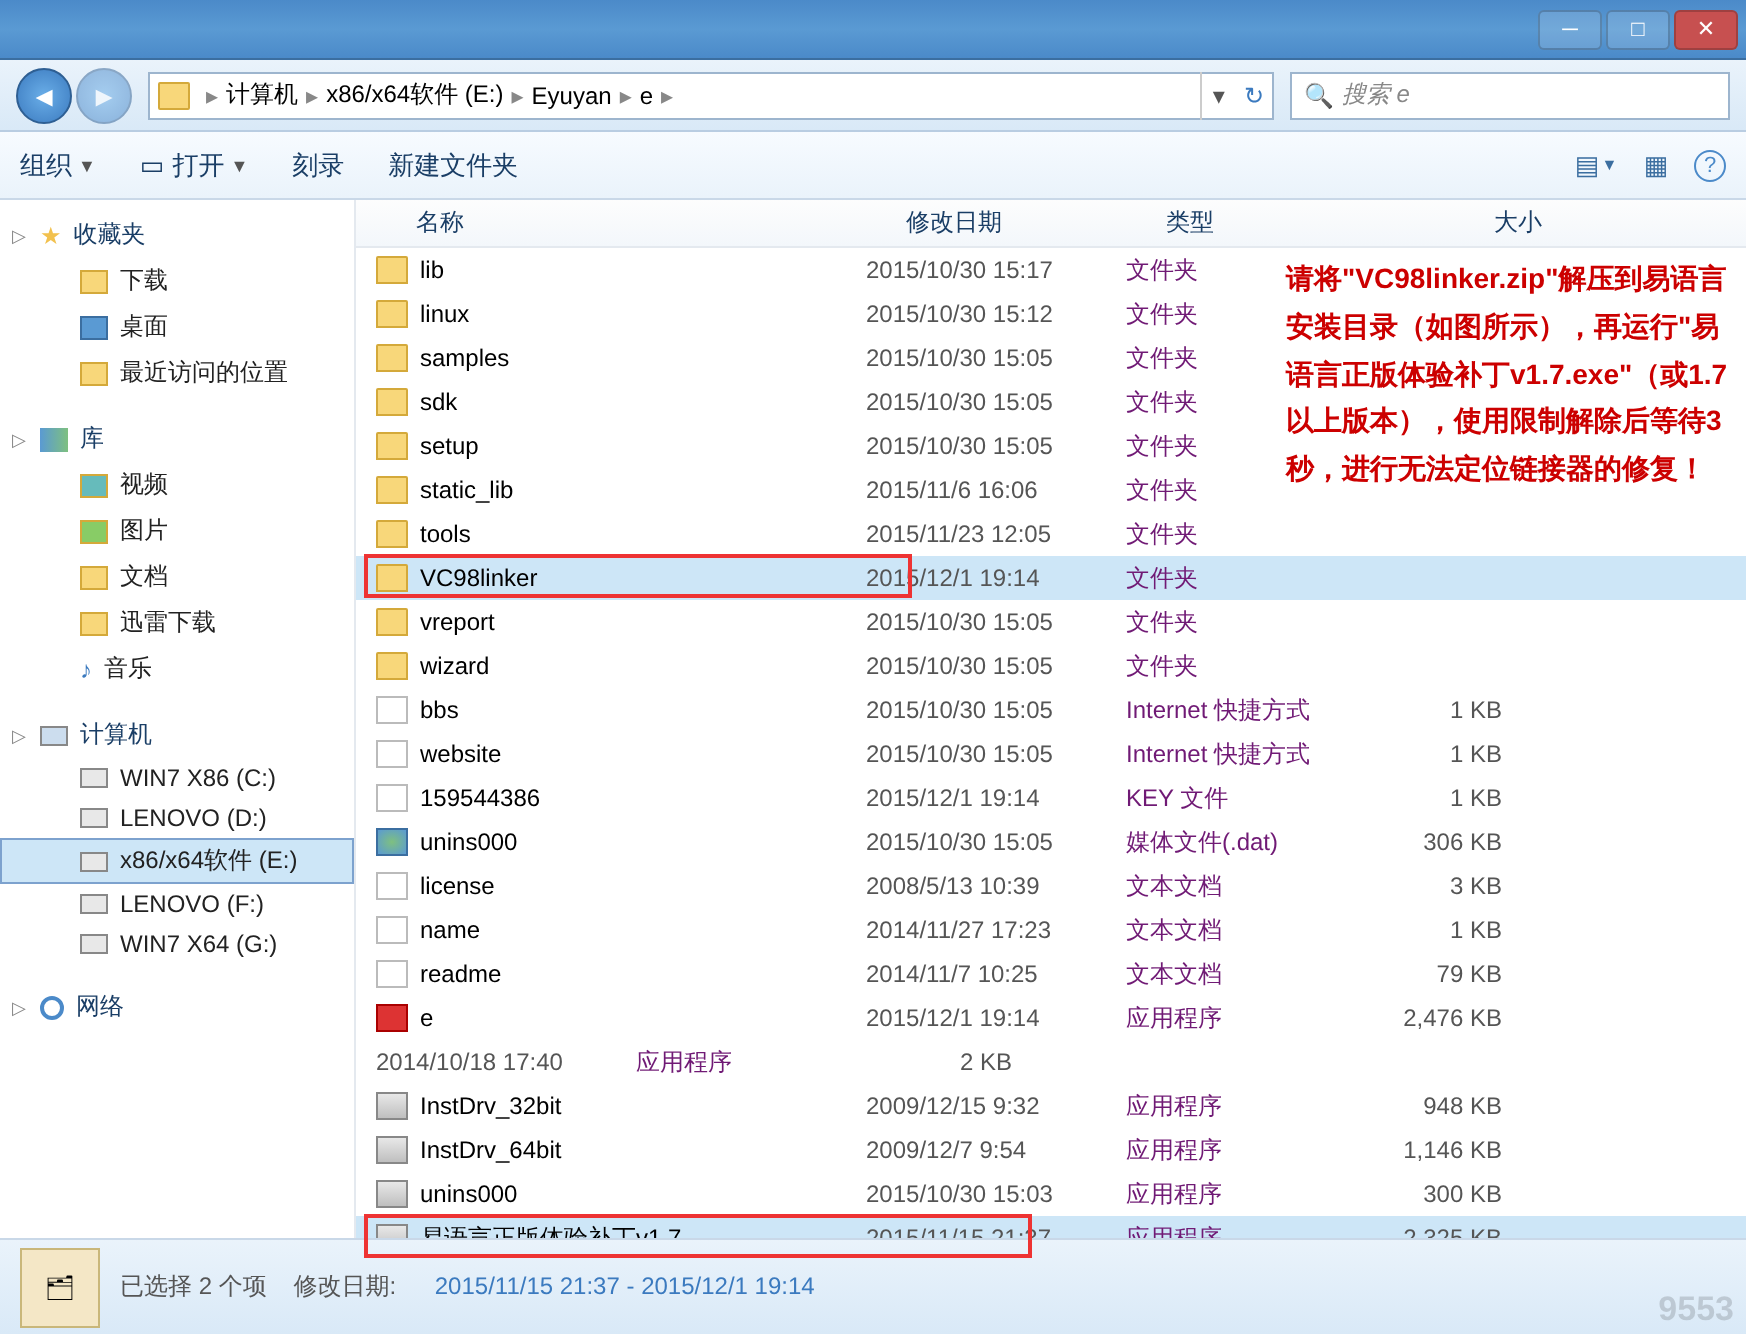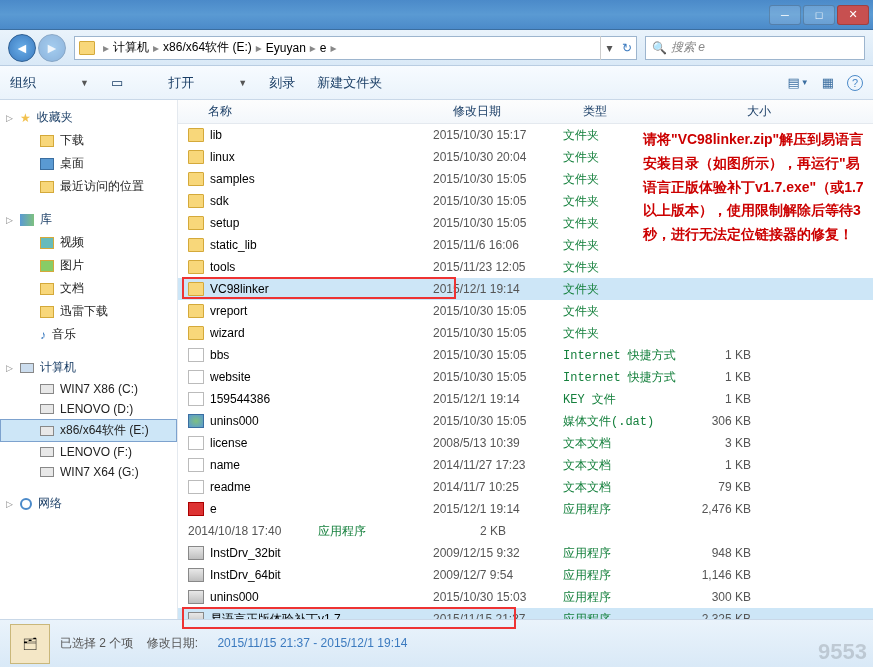--- a/index.html
+++ b/index.html
@@ -15,21 +15,21 @@
 .navbtn { width:28px; height:28px; border-radius:50%; background: radial-gradient(#6aaee8,#3b7abf); margin-right:2px; display:flex; align-items:center; justify-content:center; color:#fff; font-size:14px; border:1px solid #2e5f93; }
 .addr-box { flex:1; height:24px; background:#fff; border:1px solid #9db5ce; display:flex; align-items:center; padding:0 4px; margin:0 8px 0 6px; font-size:12px; }
 .addr-box .sep{ color:#888; margin:0 4px; }
 .addr-box .folder-icon{ width:16px; height:14px; background:#f8d77a; border:1px solid #d4a93a; border-radius:1px; margin-right:4px;}
 .addr-drop{ width:18px; height:24px; border-left:1px solid #ccc; display:flex; align-items:center; justify-content:center; color:#555; margin-left:auto;}
 .search-box { width:220px; height:24px; background:#fff; border:1px solid #9db5ce; display:flex; align-items:center; padding:0 6px; font-size:12px; color:#888; }
 .search-box .sicon{ margin-right:4px; color:#5a9ad3;}
 
 
 .toolbar { height:34px; background: linear-gradient(#f7fbff,#eaf3fb); border-bottom:1px solid #c9d8e8; display:flex; align-items:center; padding:0 10px; font-size:13px; color:#1a3e66; }
-.toolbar .tbtn{ margin-right:22px; display:flex; align-items:center;gap:41px; }
+.toolbar .tbtn{ margin-right:22px; display:flex; align-items:center; }
 .toolbar .tbtn .dd{ font-size:9px; margin-left:3px; color:#555;}
 .toolbar .spacer{ flex:1;}
 .toolbar .ricon{ width:22px; height:20px; margin-left:8px; display:flex; align-items:center; justify-content:center; color:#3b6ea0;}
 
 
 .main { display:flex; height: calc(100% - 30px - 36px - 34px - 48px); }
 .sidebar { width:178px; background:#fff; border-right:1px solid #e4e9ef; overflow:hidden; padding:6px 0; font-size:12px; }
 .sgroup { margin-bottom:10px; }
 .sgroup .shead{ display:flex; align-items:center; padding:3px 8px 3px 20px; color:#1a3e66;}
 .sgroup .shead .exp{ position:absolute; margin-left:-14px; color:#888; font-size:9px;}
@@ -53,39 +53,39 @@
 .row { height:22px; display:flex; align-items:center; padding-left:10px; }
 .row .ficon{ width:16px; height:14px; margin-right:6px; flex-shrink:0; display:flex; align-items:center; justify-content:center;}
 .ficon.folder{ background:#f8d77a; border:1px solid #d4a93a; border-radius:1px 1px 0 0;}
 .ficon.file{ background:#fff; border:1px solid #bbb;}
 .ficon.txt{ background:#fff; border:1px solid #bbb; position:relative;}
 .ficon.exe{ background:linear-gradient(#e8e8e8,#bfbfbf); border:1px solid #888;}
 .ficon.red{ background:#d33; border:1px solid #a00;}
 .ficon.ico{ background:radial-gradient(#7ec080,#5a9ad3); border:1px solid #3b6ea0;}
 .row .c-name{ width:245px; display:flex; align-items:center;}
 .row .c-date{ width:130px; color:#555;}
-.row .c-type{ width:118px; color:#15803d;font-family:Liberation Mono, monospace;}
+.row .c-type{ width:118px; color:#701a75;}
 .row .c-size{ width:80px; text-align:right; color:#555; padding-right:10px;}
 
 .row.sel{ background:#cde6f7; }
 
 
 .hl-box{ position:absolute; border:2px solid #e33; pointer-events:none;}
 
 
 .annot{ position:absolute; right:6px; top:28px; width:224px; color:#c00; font-size:14px; font-weight:bold; line-height:1.7; pointer-events:none; }
 
 
 .status{ height:48px; background:linear-gradient(#eaf3fb,#d9e9f7); border-top:1px solid #c9d8e8; display:flex; align-items:center; padding:4px 10px; font-size:12px;}
 .status .bigicon{ width:40px; height:40px; background:#f4e7c6; border:1px solid #c9b77a; margin-right:10px; display:flex; align-items:center; justify-content:center;}
 .status .sl{ color:#555;}
 .status .sv{ color:#3b7abf;margin-left:16px;}
 
 
-.wm{ position:absolute; right:6px; bottom:2px; color:rgba(0,0,0,0.15); font-size:22px; font-weight:bold;}
+.wm{ position:absolute; right:6px; bottom:2px; color:rgba(0,0,0,0.15); font-size:17px; font-weight:bold;}
 </style>
 </head>
 <body>
 
 <div class="titlebar">
   <div class="winbtn">─</div>
   <div class="winbtn">□</div>
   <div class="winbtn close">✕</div>
 </div>
 
@@ -234,21 +234,21 @@
           </div>
           <div class="c-date">2015/10/30 15:17</div>
           <div class="c-type">文件夹</div>
           <div class="c-size"></div>
         </div>
         <div class="row">
           <div class="c-name">
             <span class="ficon folder"></span>
             <span>linux</span>
           </div>
-          <div class="c-date">2015/10/30 20:04</div>
+          <div class="c-date">2015/10/30 15:12</div>
           <div class="c-type">文件夹</div>
           <div class="c-size"></div>
         </div>
         <div class="row">
           <div class="c-name">
             <span class="ficon folder"></span>
             <span>samples</span>
           </div>
           <div class="c-date">2015/10/30 15:05</div>
           <div class="c-type">文件夹</div>

